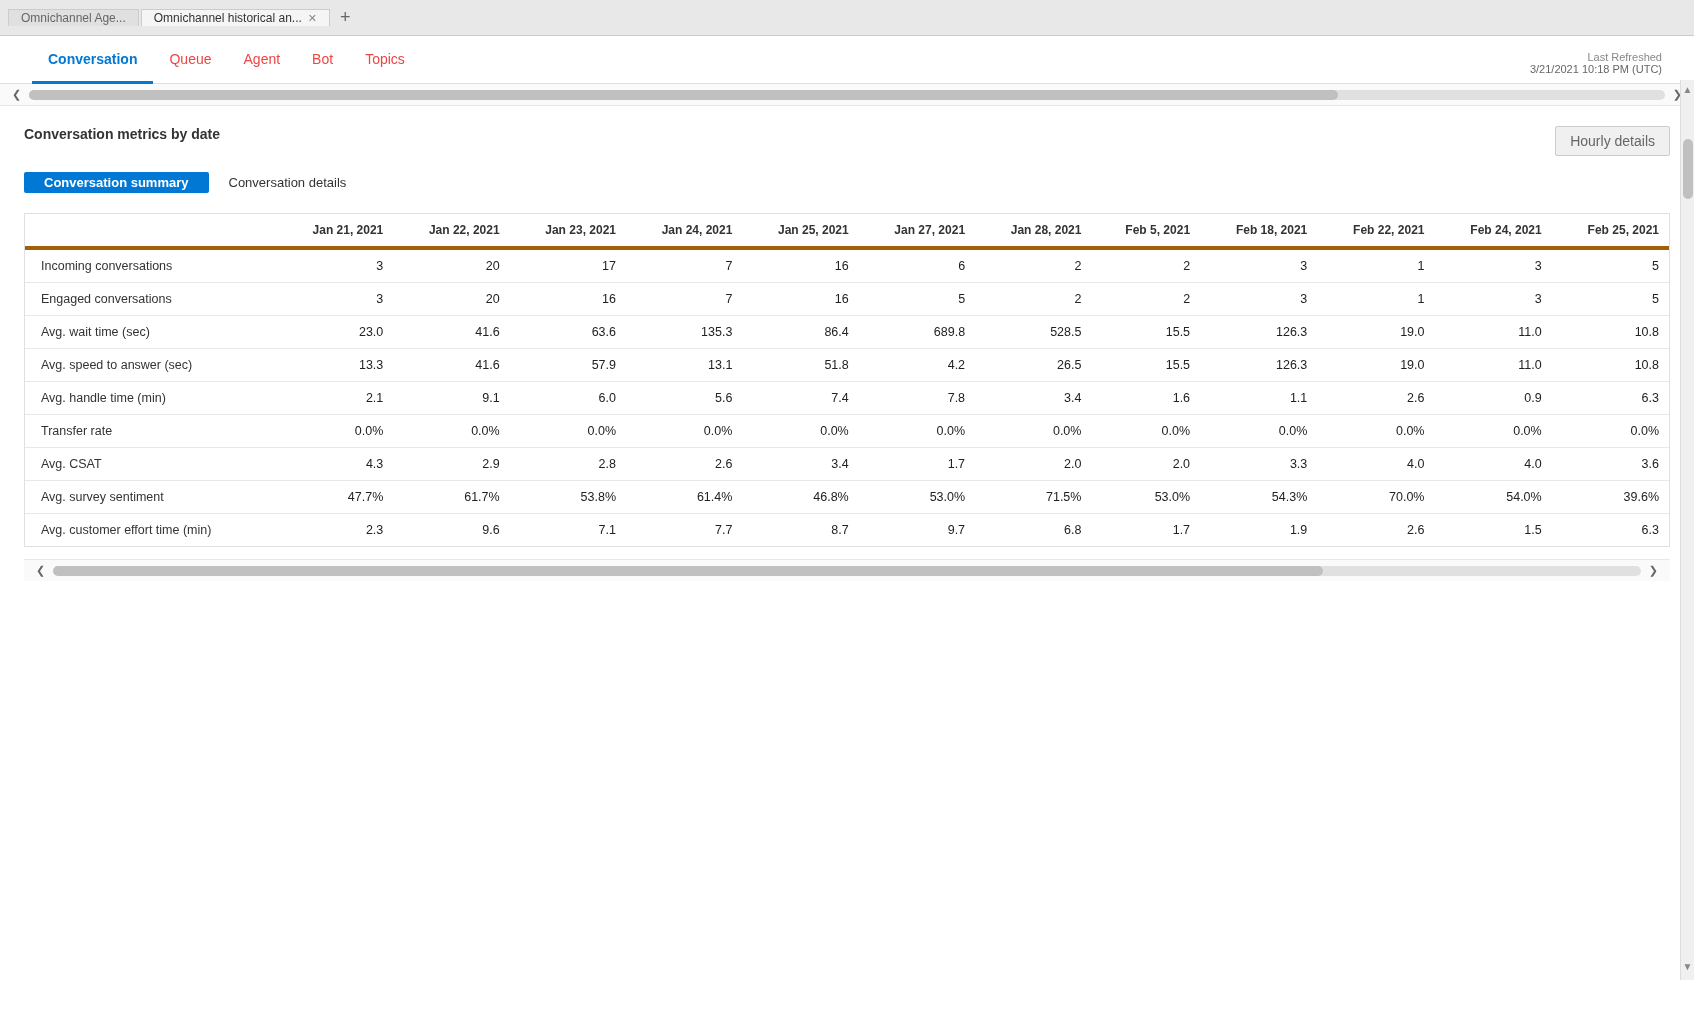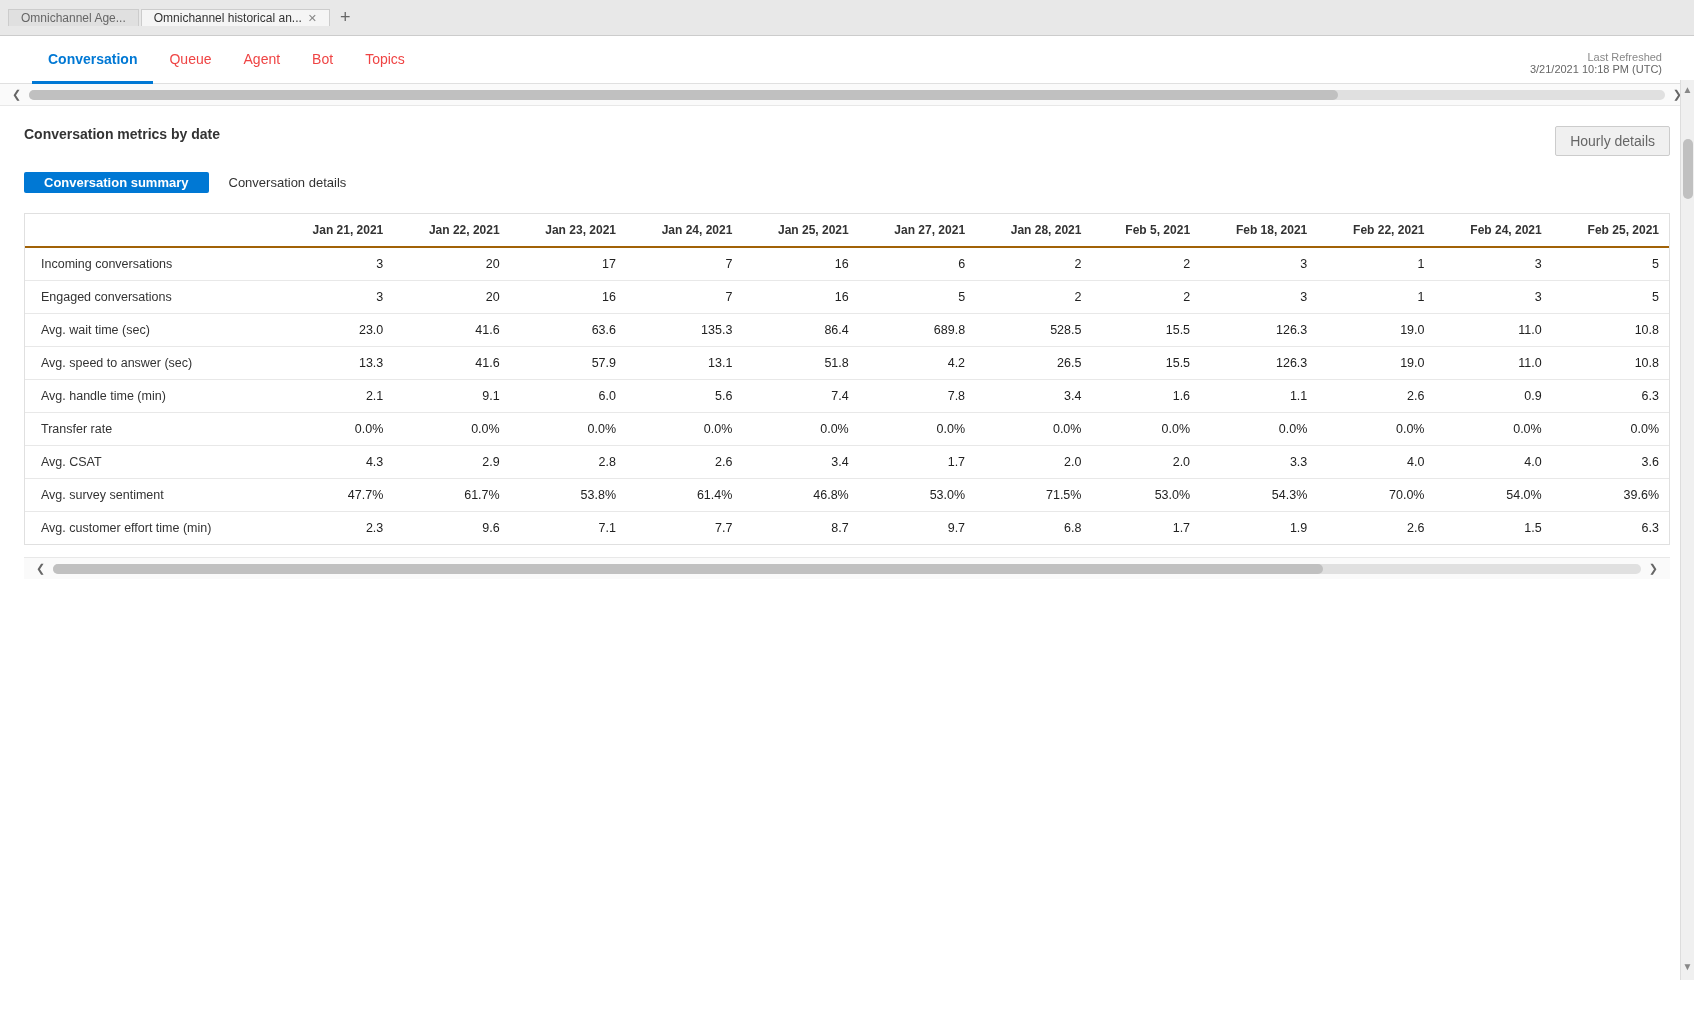--- a/index.html
+++ b/index.html
@@ -78,21 +78,21 @@
     th, td {
       padding: 9px 10px; text-align: right; font-size: 12.5px;
       border-bottom: 1px solid #e8e8e8; white-space: nowrap;
     }
     th { font-weight: 600; color: #333; font-size: 12px; background: #fff; }
     td:first-child, th:first-child {
       text-align: left; padding-left: 16px; min-width: 190px;
       font-weight: normal; color: #333;
     }
     tr:last-child td { border-bottom: none; }
-    th { border-bottom: 2px solid #a16207; }
+    th { border-bottom: 4px solid #a16207; }
 
     
     .scroll-area-bottom {
       display: flex; align-items: center; padding: 4px 8px;
       background: #fafafa; border-top: 1px solid #e8e8e8; margin-top: 12px;
     }
 
     
     .right-scrollbar {
       position: fixed; right: 0; top: 80px; width: 14px;

